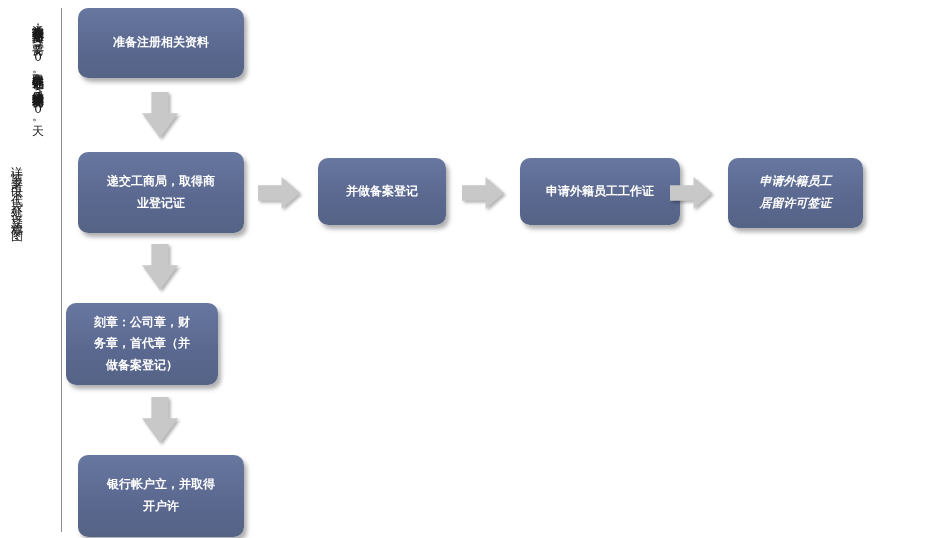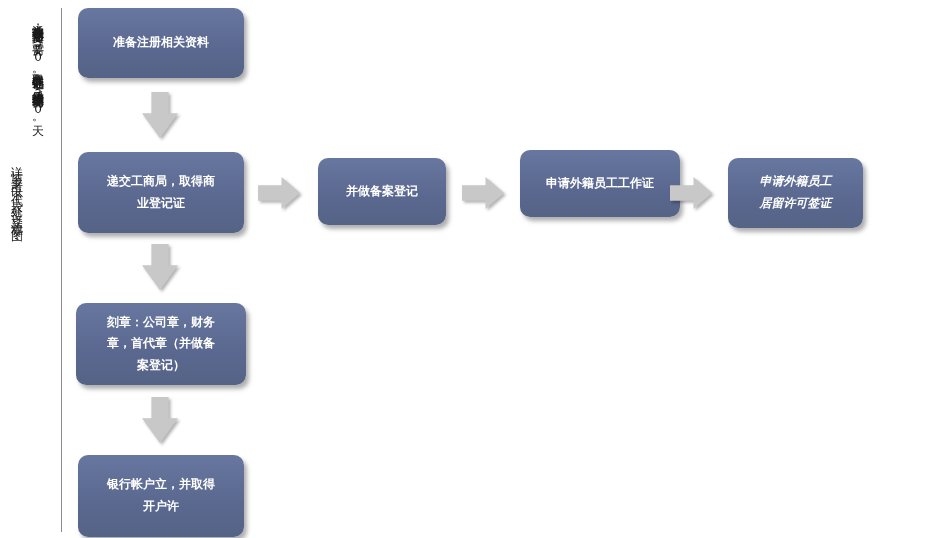--- a/index.html
+++ b/index.html
@@ -43,24 +43,24 @@
     display: flex;
     align-items: center;
     justify-content: center;
     text-align: center;
     padding: 6px 26px;
     box-sizing: border-box;
     box-shadow: 3px 4px 4px rgba(110,110,110,0.55);
   }
   .m1 { left: 78px;  top: 8px;   width: 166px; height: 70px; }
   .m2 { left: 78px;  top: 152px; width: 166px; height: 81px; font-family: Liberation Serif, serif; }
-  .m3 { left: 76px;  top: 303px; width: 170px; height: 82px; }
+  .m3 { left: 66px;  top: 303px; width: 152px; height: 82px; }
   .m4 { left: 78px;  top: 455px; width: 166px; height: 82px; }
   .b1 { left: 318px; top: 158px; width: 128px; height: 67px; }
-  .b2 { left: 520px; top: 150px; width: 160px; height: 67px; }
+  .b2 { left: 520px; top: 158px; width: 160px; height: 67px; }
   .b3 { left: 728px; top: 158px; width: 135px; height: 70px; font-style: italic; }
 
   
   .arrow-wrap {
     position: absolute;
     filter: drop-shadow(2px 2px 1.5px rgba(0,0,0,0.3));
   }
   .arrow-shape { background: #c8c8c8; }
   .arrow-shape.down {
     width: 36px; height: 46px;

